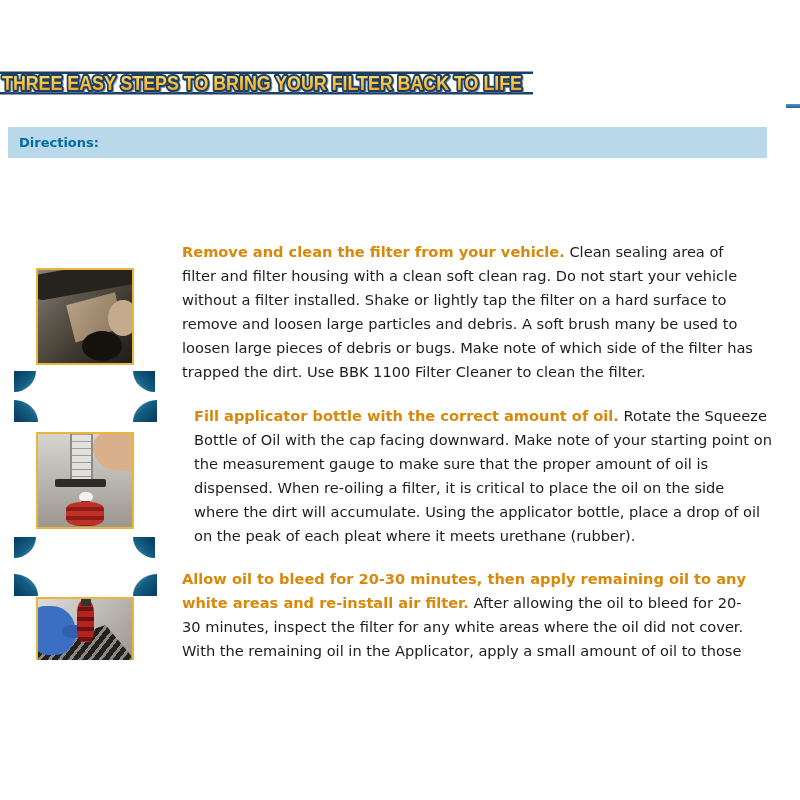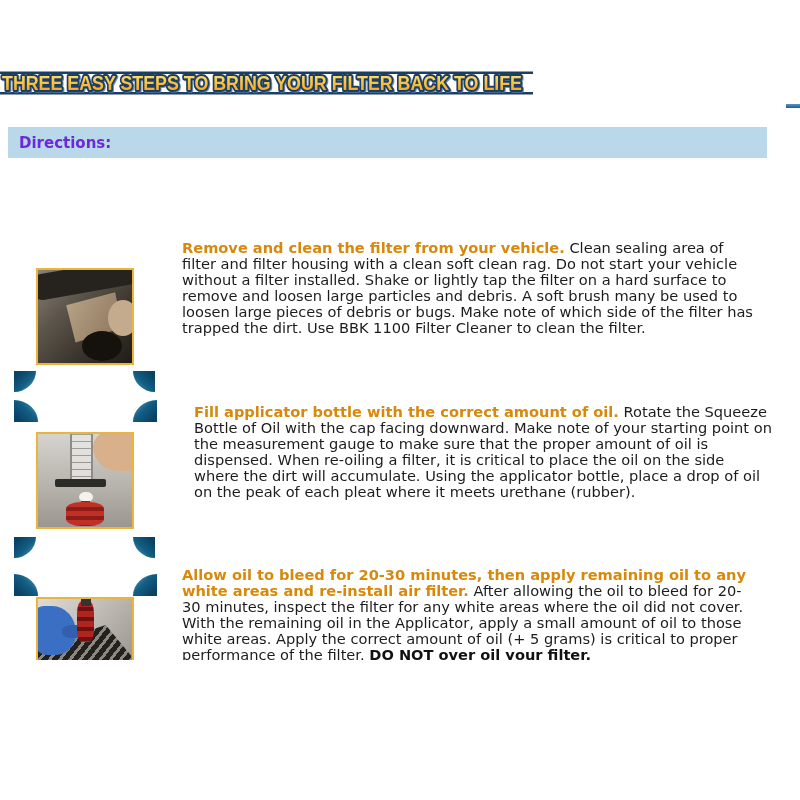--- a/index.html
+++ b/index.html
@@ -9,24 +9,24 @@
   
   .banner-svg{position:absolute;left:0;top:69px;}
 
   
   .edge-dash{position:absolute;left:786px;top:104px;width:14px;height:4px;
              background:linear-gradient(180deg,#5a93c6,#1d5f95);}
 
   
   .dirbar{position:absolute;left:8px;top:127px;width:759px;height:31px;background:#b9d9ea;
           display:flex;align-items:center;box-sizing:border-box;padding-left:11px;}
-  .dirbar span{color:#6d28d9;font-weight:bold;font-size:15px;}
+  .dirbar span{color:#0369a1;font-weight:bold;font-size:13px;}
 
   
-  .step-text{position:absolute;left:182px;width:578px;font-size:14.6px;line-height:16px;color:#1c1c1c;}
+  .step-text{position:absolute;left:182px;width:578px;font-size:14.6px;line-height:24px;color:#1c1c1c;}
   .step-heading{color:#d8890b;font-weight:bold;}
   .emph{font-weight:bold;color:#111;}
 
   
   .photo{position:absolute;left:36px;width:94px;height:93px;border:2px solid #e9b53c;
          overflow:hidden;background:#888;}
   .photo > div{position:absolute;}
 
   
   .p1-bg{inset:0;background:linear-gradient(135deg,#8a8277 0%,#5c554b 35%,#37322b 70%,#201d18 100%);}

